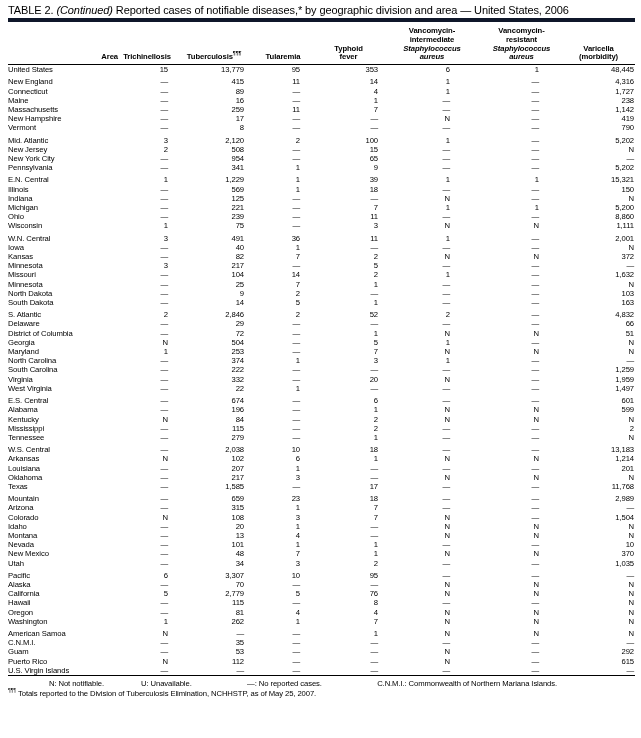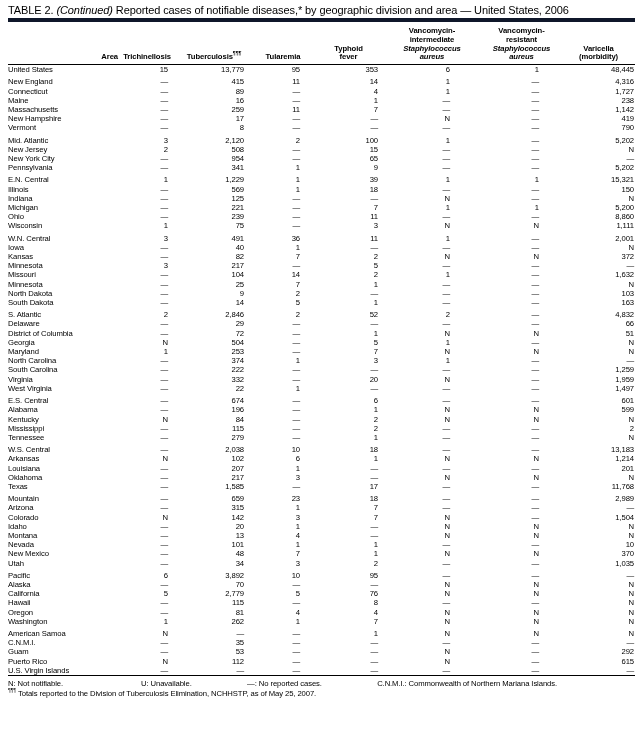--- a/index.html
+++ b/index.html
@@ -32,21 +32,21 @@
   td.c0{padding-right:8px;}
   td.c1{padding-right:8px;}
   td.c2{padding-right:14px;}
   td.c3{padding-right:8px;}
   td.c4{padding-right:28px;}
   td.c5{padding-right:26px;}
   td.c6{padding-right:1px;}
   tr.gap td{padding-top:3px;}
   .footnotes{font-size:7.7px;line-height:10px;padding-top:3px;letter-spacing:-0.1px;}
   .footnotes .seg{display:inline-block;}
-  .footnotes .seg.s0{width:96px;}
+  .footnotes .seg.s0{width:96px;text-align:right;}
   .footnotes .seg.s1{width:104px;margin-left:35px;}
   .footnotes .seg.s2{width:128px;}
   .footnotes sup{font-size:5.2px;vertical-align:super;line-height:0;}
 </style>
 </head>
 <body>
 
 <div class="title"><span>TABLE 2.</span> <span class="cont">(Continued)</span> <span>Reported cases of notifiable diseases,* by geographic division and area — United States, 2006</span></div>
 
 <table>
@@ -545,21 +545,21 @@
         <td class="v c1">315</td>
         <td class="v c2">1</td>
         <td class="v c3">7</td>
         <td class="v c4">—</td>
         <td class="v c5">—</td>
         <td class="v c6">—</td>
       </tr>
       <tr>
         <td class="area">Colorado</td>
         <td class="v c0">N</td>
-        <td class="v c1">142</td>
+        <td class="v c1">108</td>
         <td class="v c2">3</td>
         <td class="v c3">7</td>
         <td class="v c4">N</td>
         <td class="v c5">—</td>
         <td class="v c6">1,504</td>
       </tr>
       <tr>
         <td class="area">Idaho</td>
         <td class="v c0">—</td>
         <td class="v c1">20</td>
@@ -605,21 +605,21 @@
         <td class="v c1">34</td>
         <td class="v c2">3</td>
         <td class="v c3">2</td>
         <td class="v c4">—</td>
         <td class="v c5">—</td>
         <td class="v c6">1,035</td>
       </tr>
       <tr class="bold gap">
         <td class="area">Pacific</td>
         <td class="v c0">6</td>
-        <td class="v c1">3,892</td>
+        <td class="v c1">3,307</td>
         <td class="v c2">10</td>
         <td class="v c3">95</td>
         <td class="v c4">—</td>
         <td class="v c5">—</td>
         <td class="v c6">—</td>
       </tr>
       <tr>
         <td class="area">Alaska</td>
         <td class="v c0">—</td>
         <td class="v c1">70</td>

